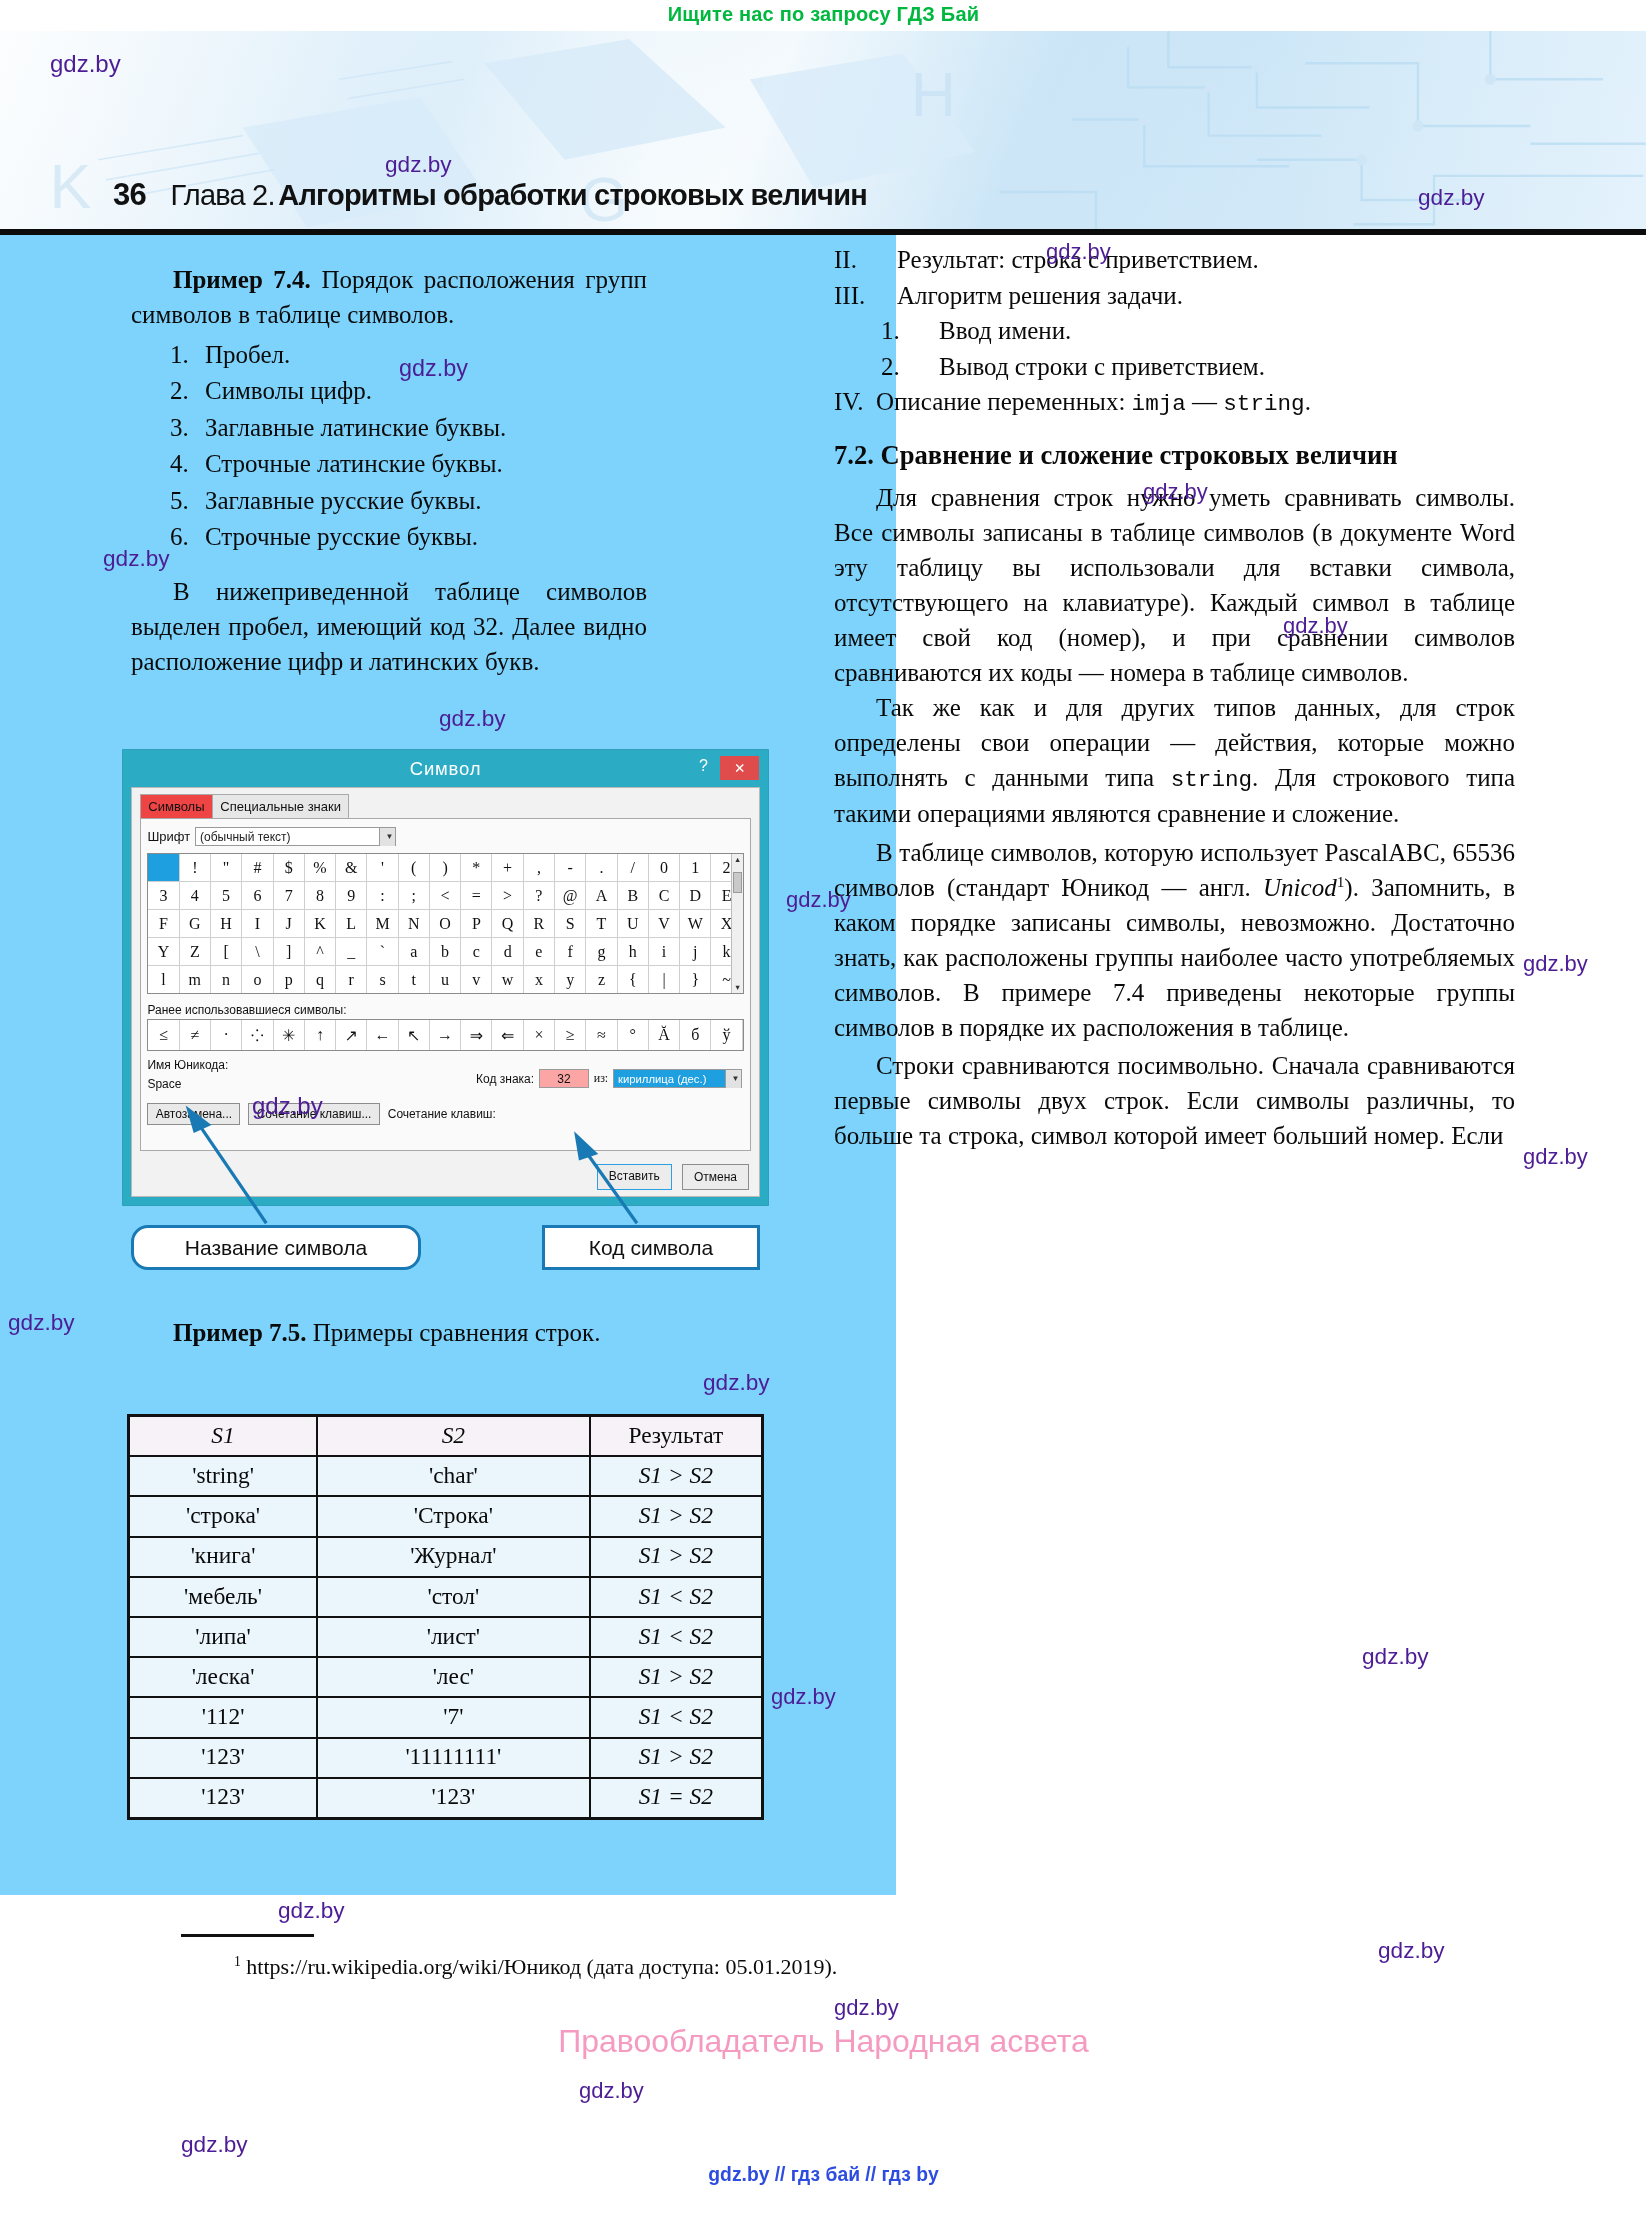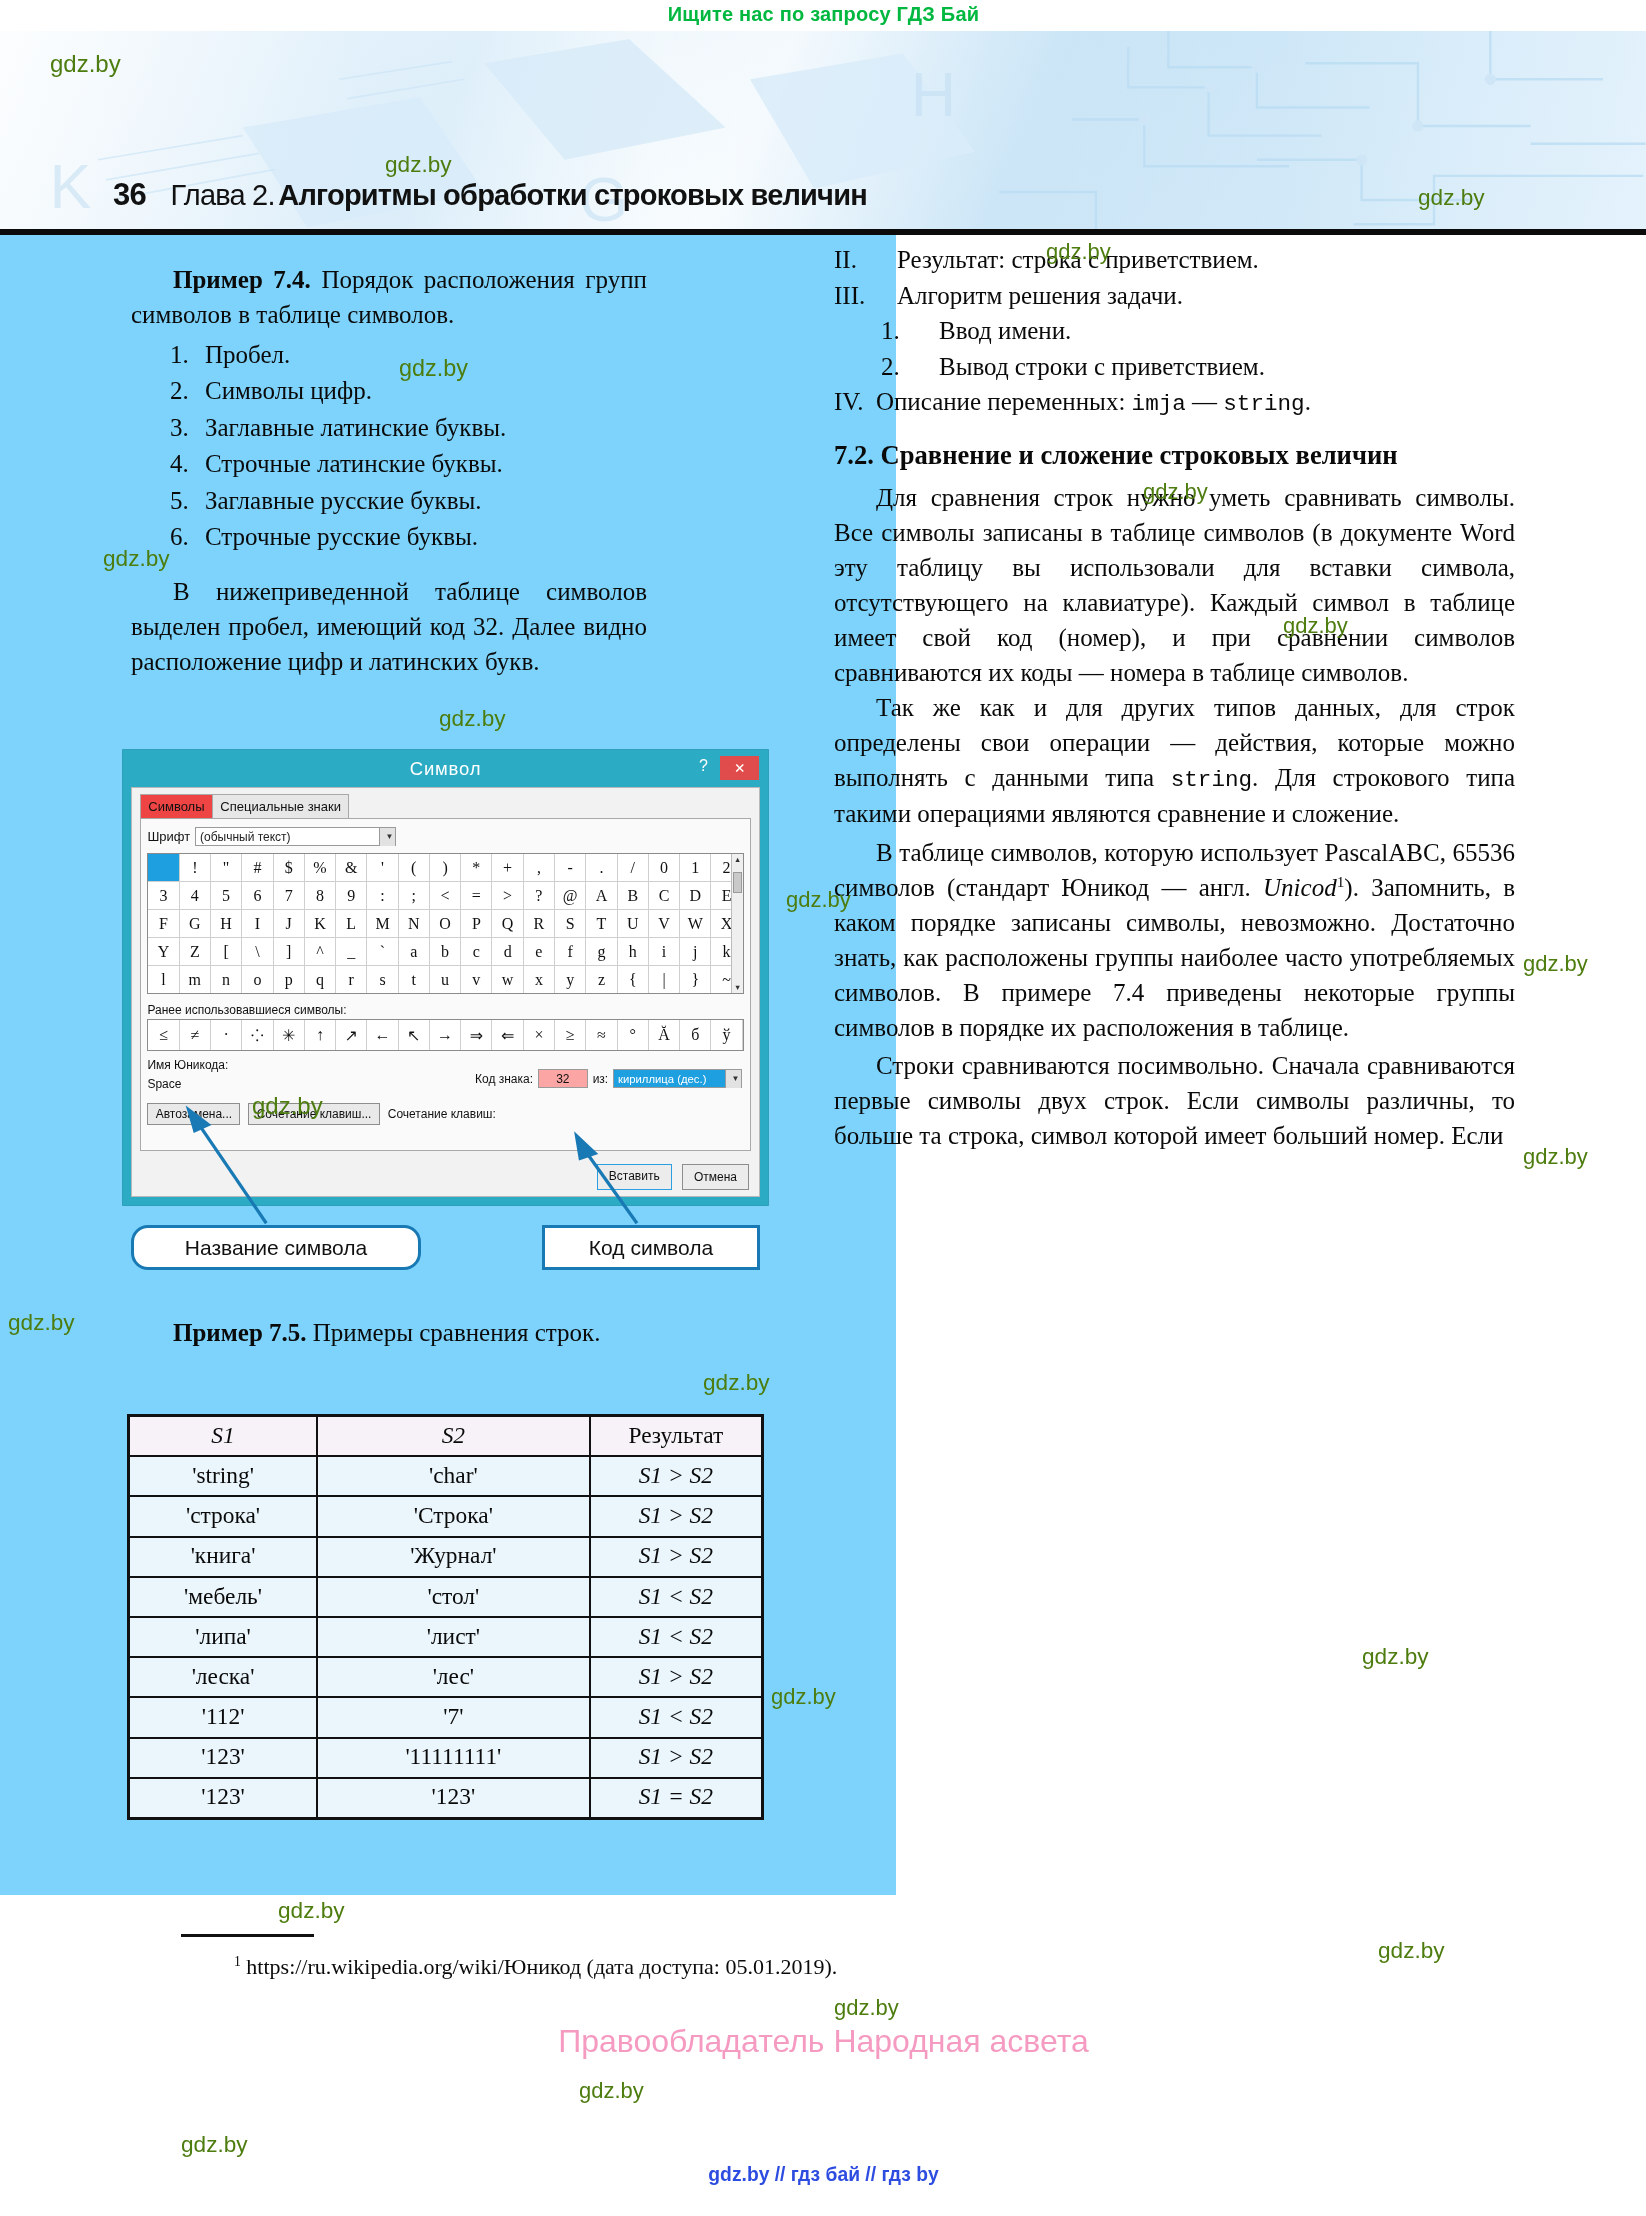--- a/index.html
+++ b/index.html
@@ -174,21 +174,21 @@
   }
   .coderow{
     position:absolute; right:8px; top:250px; display:flex; align-items:center;
   }
   .code-lbl{ font-family:"Liberation Sans", sans-serif; font-size:12px; color:#111; margin-right:4.8px;}
   .code-box{
     width:50px; height:19.3px; border:0.8px solid #9a9a9a; background:#fca5a5;
     display:flex; align-items:center; justify-content:center;
     font-family:"Liberation Sans", sans-serif; font-size:12px; color:#111;
   }
-  .from-lbl{ font-family:Liberation Sans, sans-serif; font-size:12px; color:#111; margin:0 4.8px;}
+  .from-lbl{ font-family:Liberation Serif, serif; font-size:12px; color:#111; margin:0 4.8px;}
   .from-box{
     width:129px; height:19.3px; border:0.8px solid #9a9a9a; background:#1e9fe0;
     display:flex; align-items:center; position:relative;
   }
   .from-box span{ font-family:"Liberation Sans", sans-serif; font-size:11.3px; color:#fff; padding-left:4px;}
   .from-box .caret{
     position:absolute; right:0; top:0; width:16px; height:17.7px; background:#e2e2e2;
     border-left:0.8px solid #9a9a9a; display:flex; align-items:center; justify-content:center;
     font-size:8px; color:#333;
   }
@@ -271,21 +271,21 @@
     font-family:"Liberation Sans", sans-serif; font-size:32px; color:#f59ac0; font-weight:400;
   }
   .bottom-link{
     position:absolute; left:0; top:2164px; width:1647px; text-align:center;
     font-family:"Liberation Sans", sans-serif; font-size:19.3px; color:#2d4ce0; font-weight:700;
   }
 
   
   .wm{
     position:absolute; font-family:"Liberation Sans", sans-serif;
-    color:#4d7c0f; font-size:22px; white-space:nowrap;
+    color:#4c1d95; font-size:22px; white-space:nowrap;
   }
 </style>
 </head>
 <body>
 
 <div class="top-banner">
   <div class="top-banner-text">Ищите нас по запросу ГДЗ Бай</div>
 </div>
 
 <div class="header-band">

